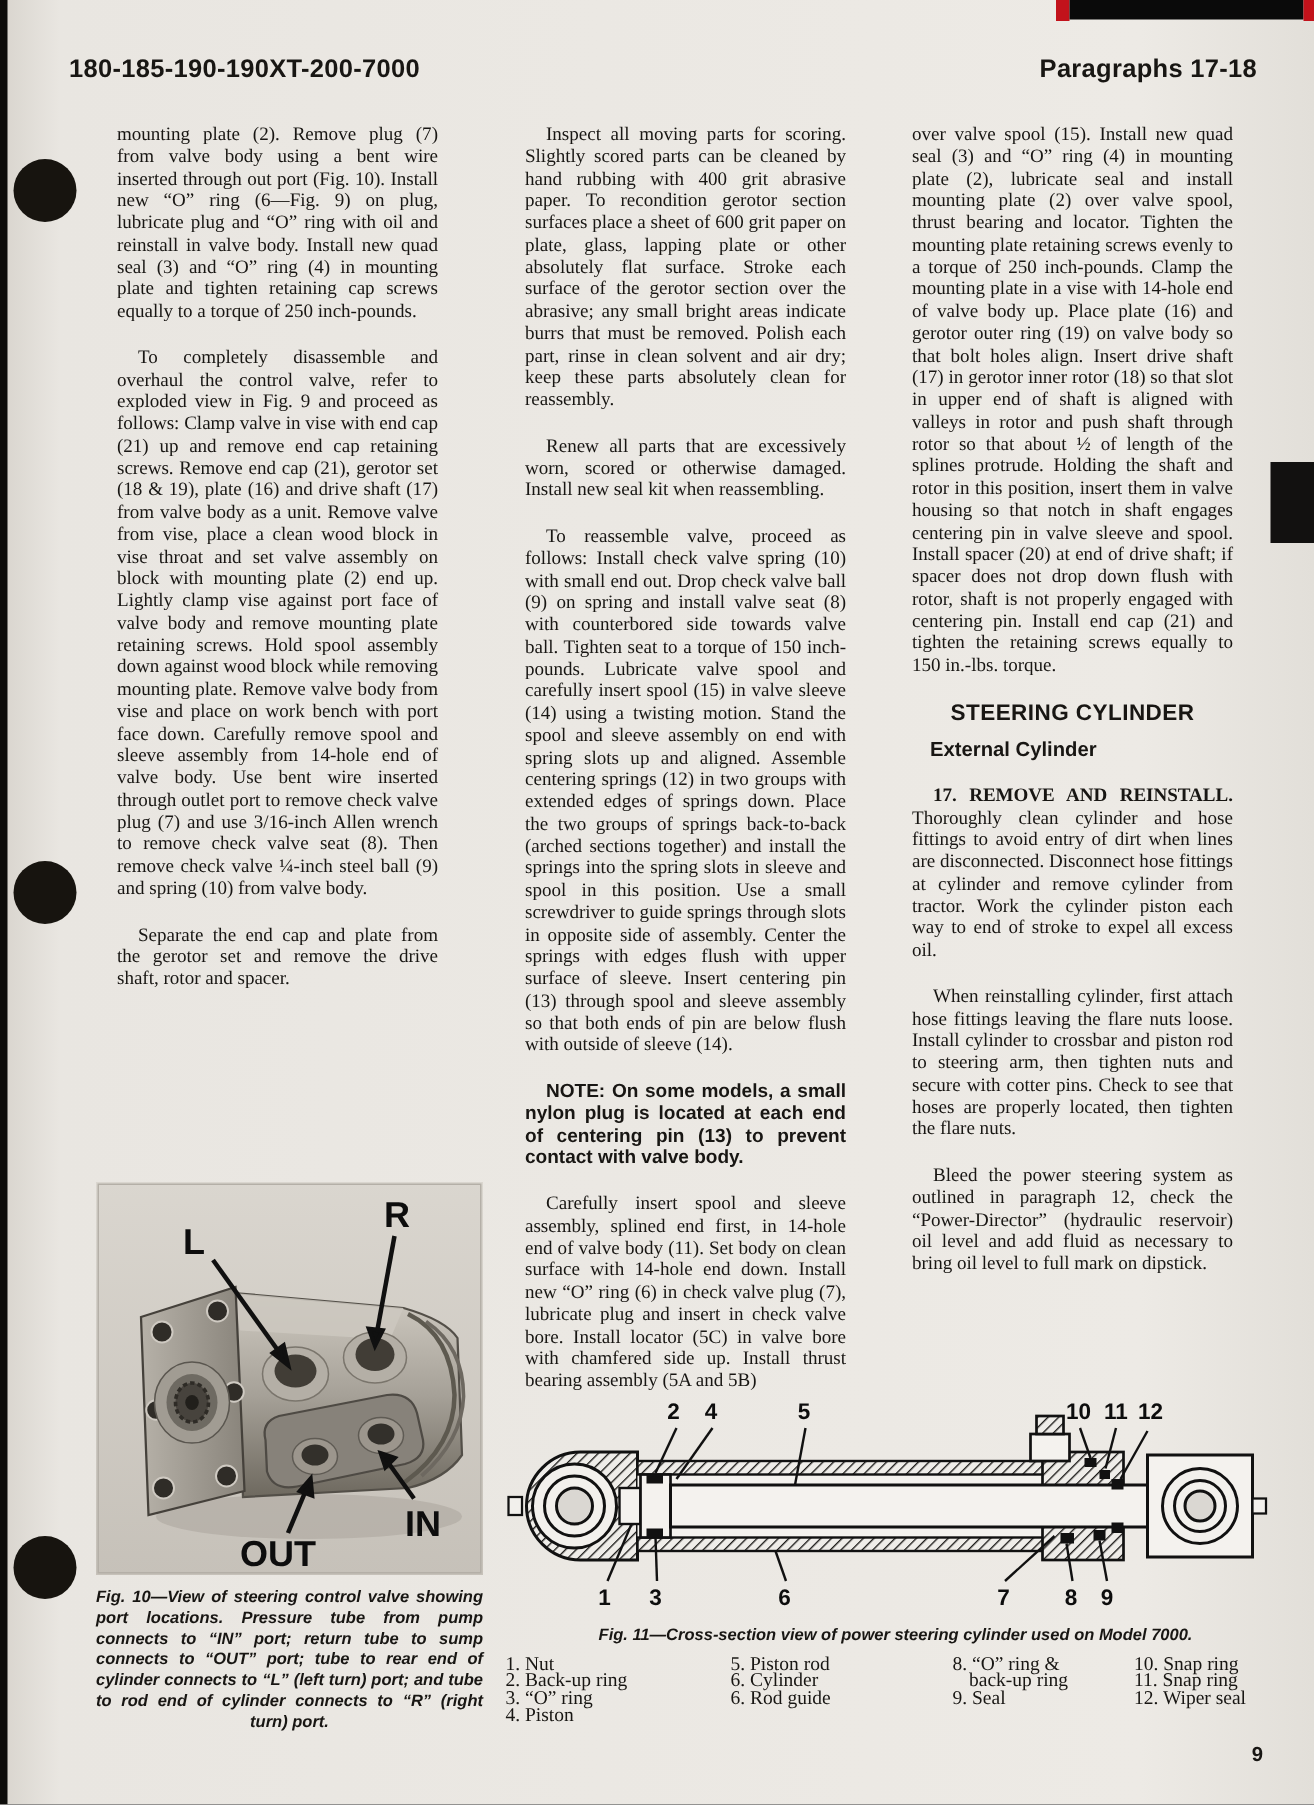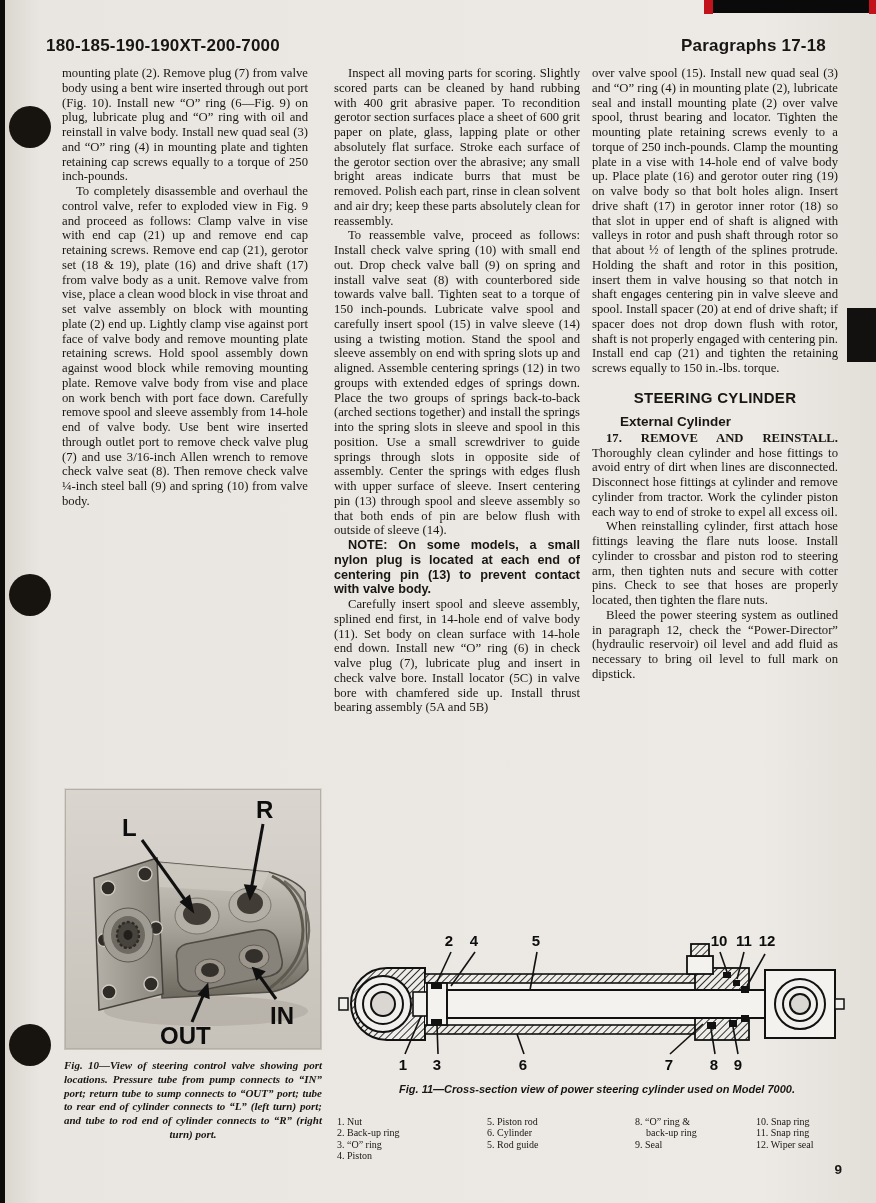--- a/index.html
+++ b/index.html
@@ -10,42 +10,42 @@
   .hole{position:absolute;left:9px;width:42px;height:42px;border-radius:50%;background:#17140f;}
   .hole.h1{top:106px}.hole.h2{top:574px}.hole.h3{top:1024px}
   .topbar-red-l{position:absolute;left:704px;top:0;width:9px;height:14px;background:#c2121b;}
   .topbar-black{position:absolute;left:713px;top:0;width:156px;height:13px;background:#0a0a0a;}
   .topbar-red-r{position:absolute;left:869px;top:0;width:7px;height:14px;background:#c2121b;}
   .right-tab{position:absolute;left:847px;top:308px;width:29px;height:54px;background:#121110;}
 
   .hdr{position:absolute;top:36px;font-family:"Liberation Sans",sans-serif;font-weight:bold;
        font-size:17px;letter-spacing:.2px;}
   .hdr.left{left:46px;}
-  .hdr.right{right:50px;}
+  .hdr.right{right:38px;}
 
   .col{position:absolute;top:66px;width:246px;}
   .c1{left:62px}.c2{left:334px}.c3{left:592px}
-  .col p{margin:0;font-size:12.7px;line-height:14.75px;text-align:justify;text-indent:14px;}
+  .col p{margin:16px;font-size:12.7px;line-height:14.75px;text-align:justify;text-indent:14px;}
   .col p.cont{text-indent:0;}
   .note{font-family:"Liberation Sans",sans-serif;font-weight:bold;font-size:12px;
         line-height:14.6px;margin:5px 0 4px;}
   .sec-heading{font-family:"Liberation Sans",sans-serif;font-weight:bold;font-size:15px;
         text-align:center;margin:13px 0 8px;letter-spacing:.3px;}
   .sub-heading{font-family:"Liberation Sans",sans-serif;font-weight:bold;font-size:13.5px;margin:0 0 2px;padding-left:28px;}
   .lead{font-weight:bold;}
 
   .fig10{position:absolute;left:64px;top:788px;width:258px;}
   .fig10 svg{display:block;}
-  .fig10-caption{margin-top:9px;font-family:Liberation Serif, serif;font-style:italic;
+  .fig10-caption{margin-top:9px;font-family:Liberation Sans, sans-serif;font-style:italic;
         font-weight:bold;font-size:11px;line-height:13.8px;text-align:justify;text-align-last:center;}
 
   .fig11{position:absolute;left:337px;top:924px;width:520px;}
   .fig11-caption{font-family:"Liberation Sans",sans-serif;font-style:italic;font-weight:bold;
         font-size:11px;text-align:center;margin-top:3px;}
-  .parts{position:relative;height:52px;margin-top:21px;font-size:10px;line-height:11.4px;}
+  .parts{position:relative;height:52px;margin-top:7px;font-size:13px;line-height:11.4px;}
   .pc{position:absolute;top:0;}
   .pc1{left:0}.pc2{left:150px}.pc3{left:298px}.pc4{left:419px}
   .pc .indent{padding-left:11px;}
 
   .page-num{position:absolute;right:34px;bottom:26px;font-family:"Liberation Sans",sans-serif;
         font-weight:bold;font-size:13.5px;}
   svg text{font-family:"Liberation Sans",sans-serif;}
 </style>
 </head>
 <body>
@@ -59,24 +59,26 @@
   <div class="topbar-black"></div>
   <div class="topbar-red-r"></div>
   <div class="right-tab"></div>
 
   <div class="hdr left">180-185-190-190XT-200-7000</div>
   <div class="hdr right">Paragraphs 17-18</div>
 
   <div class="col c1">
     <p class="cont">mounting plate (2). Remove plug (7) from valve body using a bent wire inserted through out port (Fig. 10). Install new “O” ring (6—Fig. 9) on plug, lubricate plug and “O” ring with oil and reinstall in valve body. Install new quad seal (3) and “O” ring (4) in mounting plate and tighten retaining cap screws equally to a torque of 250 inch-pounds.</p>
     <p>To completely disassemble and overhaul the control valve, refer to exploded view in Fig. 9 and proceed as follows: Clamp valve in vise with end cap (21) up and remove end cap retaining screws. Remove end cap (21), gerotor set (18 &amp; 19), plate (16) and drive shaft (17) from valve body as a unit. Remove valve from vise, place a clean wood block in vise throat and set valve assembly on block with mounting plate (2) end up. Lightly clamp vise against port face of valve body and remove mounting plate retaining screws. Hold spool assembly down against wood block while removing mounting plate. Remove valve body from vise and place on work bench with port face down. Carefully remove spool and sleeve assembly from 14-hole end of valve body. Use bent wire inserted through outlet port to remove check valve plug (7) and use 3/16-inch Allen wrench to remove check valve seat (8). Then remove check valve ¼-inch steel ball (9) and spring (10) from valve body.</p>
+    <p>Separate the end cap and plate from the gerotor set and remove the drive shaft, rotor and spacer.</p>
   </div>
 
   <div class="col c2">
     <p>Inspect all moving parts for scoring. Slightly scored parts can be cleaned by hand rubbing with 400 grit abrasive paper. To recondition gerotor section surfaces place a sheet of 600 grit paper on plate, glass, lapping plate or other absolutely flat surface. Stroke each surface of the gerotor section over the abrasive; any small bright areas indicate burrs that must be removed. Polish each part, rinse in clean solvent and air dry; keep these parts absolutely clean for reassembly.</p>
+    <p>Renew all parts that are excessively worn, scored or otherwise damaged. Install new seal kit when reassembling.</p>
     <p>To reassemble valve, proceed as follows: Install check valve spring (10) with small end out. Drop check valve ball (9) on spring and install valve seat (8) with counterbored side towards valve ball. Tighten seat to a torque of 150 inch-pounds. Lubricate valve spool and carefully insert spool (15) in valve sleeve (14) using a twisting motion. Stand the spool and sleeve assembly on end with spring slots up and aligned. Assemble centering springs (12) in two groups with extended edges of springs down. Place the two groups of springs back-to-back (arched sections together) and install the springs into the spring slots in sleeve and spool in this position. Use a small screwdriver to guide springs through slots in opposite side of assembly. Center the springs with edges flush with upper surface of sleeve. Insert centering pin (13) through spool and sleeve assembly so that both ends of pin are below flush with outside of sleeve (14).</p>
     <p class="note">NOTE: On some models, a small nylon plug is located at each end of centering pin (13) to prevent contact with valve body.</p>
     <p>Carefully insert spool and sleeve assembly, splined end first, in 14-hole end of valve body (11). Set body on clean surface with 14-hole end down. Install new “O” ring (6) in check valve plug (7), lubricate plug and insert in check valve bore. Install locator (5C) in valve bore with chamfered side up. Install thrust bearing assembly (5A and 5B)</p>
   </div>
 
   <div class="col c3">
     <p class="cont">over valve spool (15). Install new quad seal (3) and “O” ring (4) in mounting plate (2), lubricate seal and install mounting plate (2) over valve spool, thrust bearing and locator. Tighten the mounting plate retaining screws evenly to a torque of 250 inch-pounds. Clamp the mounting plate in a vise with 14-hole end of valve body up. Place plate (16) and gerotor outer ring (19) on valve body so that bolt holes align. Insert drive shaft (17) in gerotor inner rotor (18) so that slot in upper end of shaft is aligned with valleys in rotor and push shaft through rotor so that about ½ of length of the splines protrude. Holding the shaft and rotor in this position, insert them in valve housing so that notch in shaft engages centering pin in valve sleeve and spool. Install spacer (20) at end of drive shaft; if spacer does not drop down flush with rotor, shaft is not properly engaged with centering pin. Install end cap (21) and tighten the retaining screws equally to 150 in.-lbs. torque.</p>
     <div class="sec-heading">STEERING CYLINDER</div>
     <div class="sub-heading">External Cylinder</div>
     <p><span class="lead">17. REMOVE AND REINSTALL.</span><span> Thoroughly clean cylinder and hose fittings to avoid entry of dirt when lines are disconnected. Disconnect hose fittings at cylinder and remove cylinder from tractor. Work the cylinder piston each way to end of stroke to expel all excess oil.</span></p>
@@ -234,21 +236,21 @@
     <div class="parts">
       <div class="pc pc1">
         <div>1. Nut</div>
         <div>2. Back-up ring</div>
         <div>3. “O” ring</div>
         <div>4. Piston</div>
       </div>
       <div class="pc pc2">
         <div>5. Piston rod</div>
         <div>6. Cylinder</div>
-        <div>5. Rod guide</div>
+        <div>6. Rod guide</div>
       </div>
       <div class="pc pc3">
         <div>8. “O” ring &amp;</div>
         <div class="indent">back-up ring</div>
         <div>9. Seal</div>
       </div>
       <div class="pc pc4">
         <div>10. Snap ring</div>
         <div>11. Snap ring</div>
         <div>12. Wiper seal</div>

